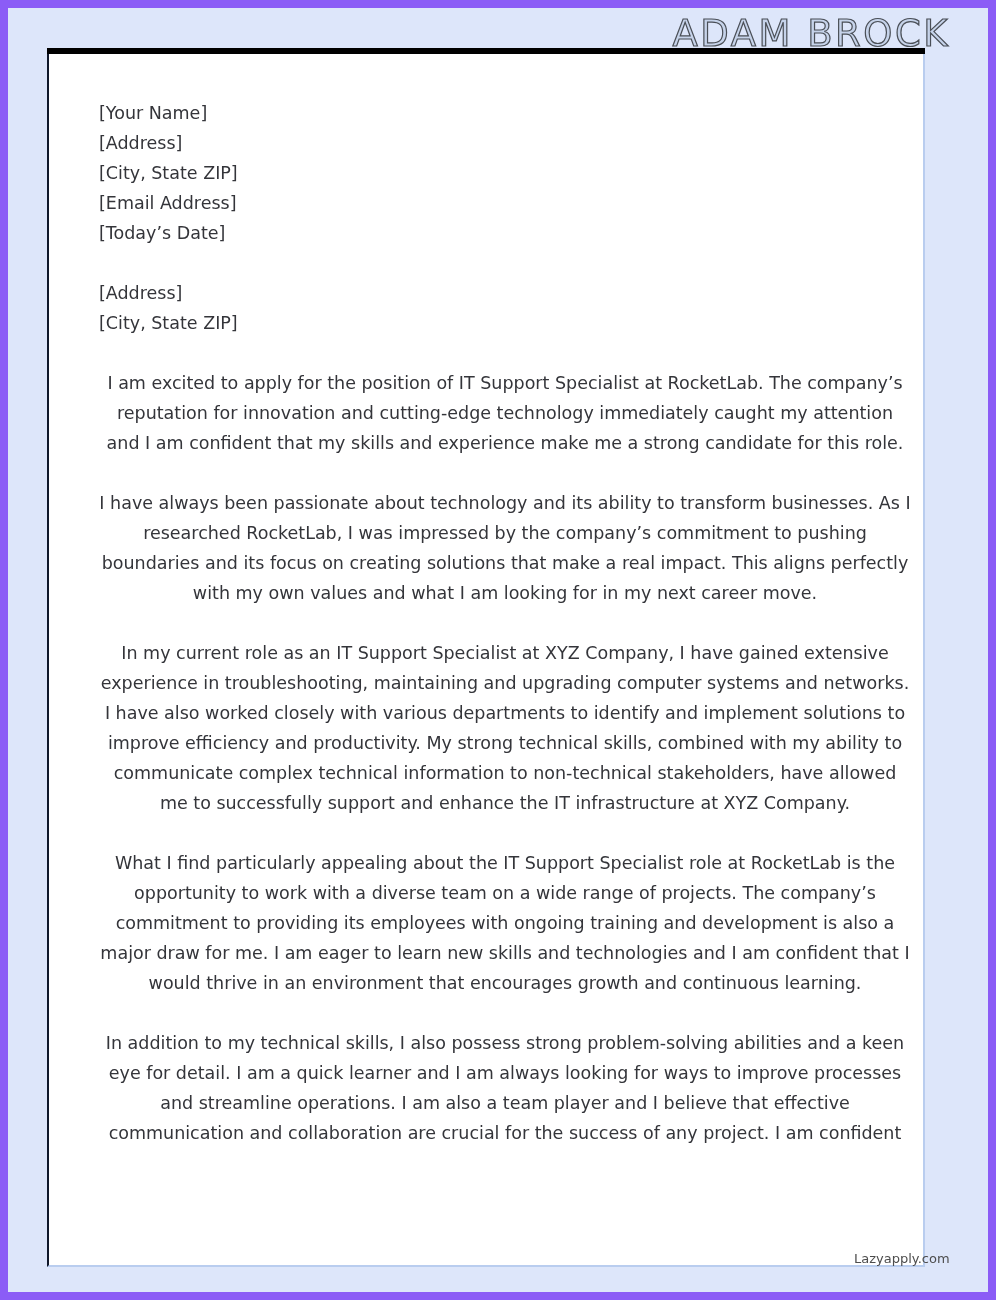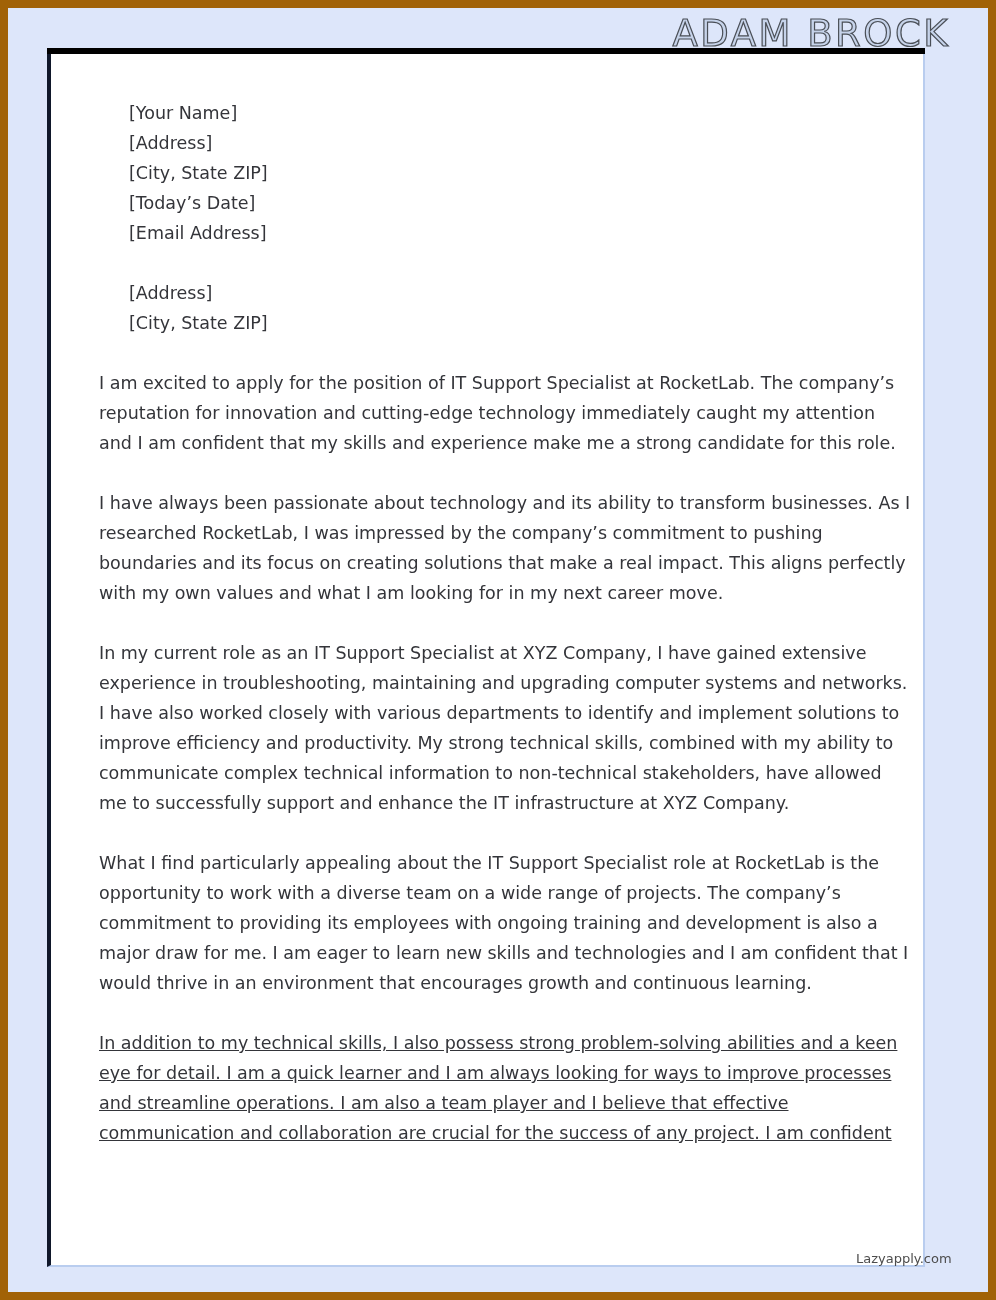--- a/index.html
+++ b/index.html
@@ -14,21 +14,21 @@
     overflow: hidden;
   }
 
   
   #page-frame {
     position: absolute;
     left: 0;
     top: 0;
     width: 996px;
     height: 1300px;
-    background: #a16207;
+    background: #8b5cf6;
     box-sizing: border-box;
   }
   #page-bg {
     position: absolute;
     left: 8px;
     top: 8px;
     width: 980px;
     height: 1284px;
     background: #dde6fa;
     overflow: hidden;
@@ -67,21 +67,21 @@
   }
 
   
   #letter-card {
     position: absolute;
     left: 39px;
     top: 46px;
     width: 878px;
     height: 1213px;
     background: #ffffff;
-    border-left: 4px solid #0f172a;
+    border-left: 2px solid #0f172a;
     border-right: 2px solid #b9cdef;
     border-bottom: 2px solid #b9cdef;
     box-sizing: border-box;
   }
 
   
   #letter-text {
     position: absolute;
     left: 91px;
     top: 90px;
@@ -89,30 +89,28 @@
     font-family: "DejaVu Sans", sans-serif;
     font-size: 17.5px;
     line-height: 30px;
     color: #34353a;
   }
   #letter-text .block {
     margin: 0 0 30px 0;
   }
   #letter-text .block:last-child {
     margin-bottom: 16px;
-    text-decoration: underline;
   }
   #letter-text .line {
     display: block;
     white-space: pre-wrap;
-    margin-left: 30px;
   }
   #letter-text .para {
     margin: 0;
-    text-align: left;
+    text-align: center;
   }
 
   
   #watermark {
     position: absolute;
     left: 805px;
     top: 1196px;
     font-family: "DejaVu Sans", sans-serif;
     font-size: 13px;
     line-height: 18px;
@@ -135,22 +133,22 @@
     <div id="letter-card">
       <div id="watermark">Lazyapply.com</div>
     </div>
 
     <div id="letter-text">
 
       <div class="block">
         <span class="line">[Your Name]</span>
         <span class="line">[Address]</span>
         <span class="line">[City, State ZIP]</span>
+        <span class="line">[Email Address]</span>
         <span class="line">[Today’s Date]</span>
-        <span class="line">[Email Address]</span>
       </div>
 
       <div class="block">
         <span class="line">[Address]</span>
         <span class="line">[City, State ZIP]</span>
       </div>
 
 
       <div class="block">
         <p class="para">I am excited to apply for the position of IT Support Specialist at RocketLab. The company’s reputation for innovation and cutting-edge technology immediately caught my attention and I am confident that my skills and experience make me a strong candidate for this role.</p>

